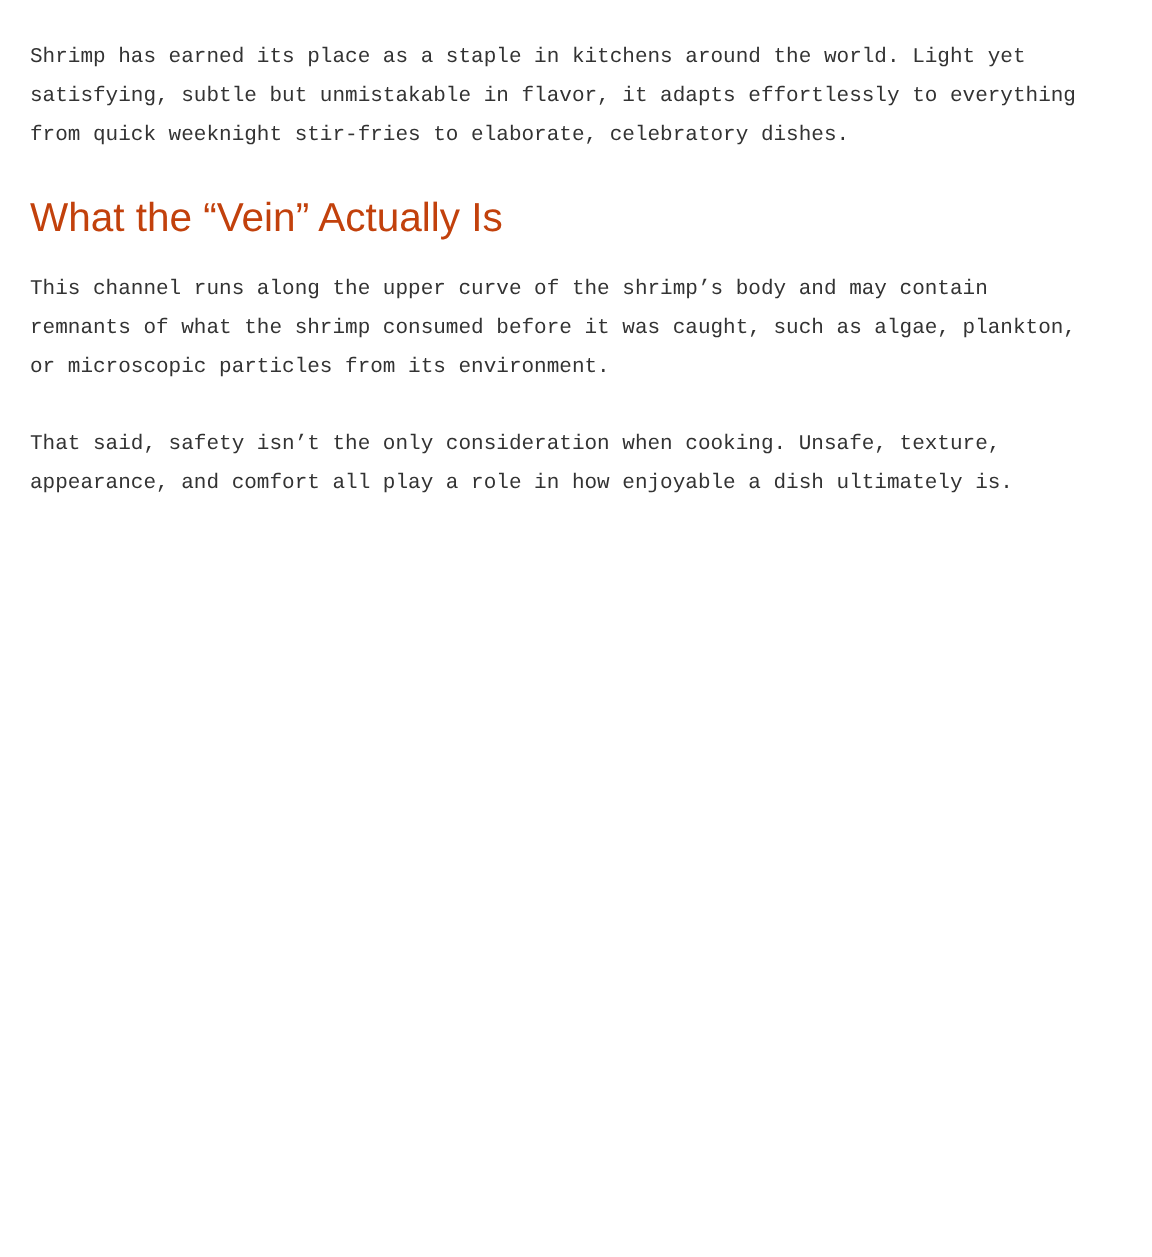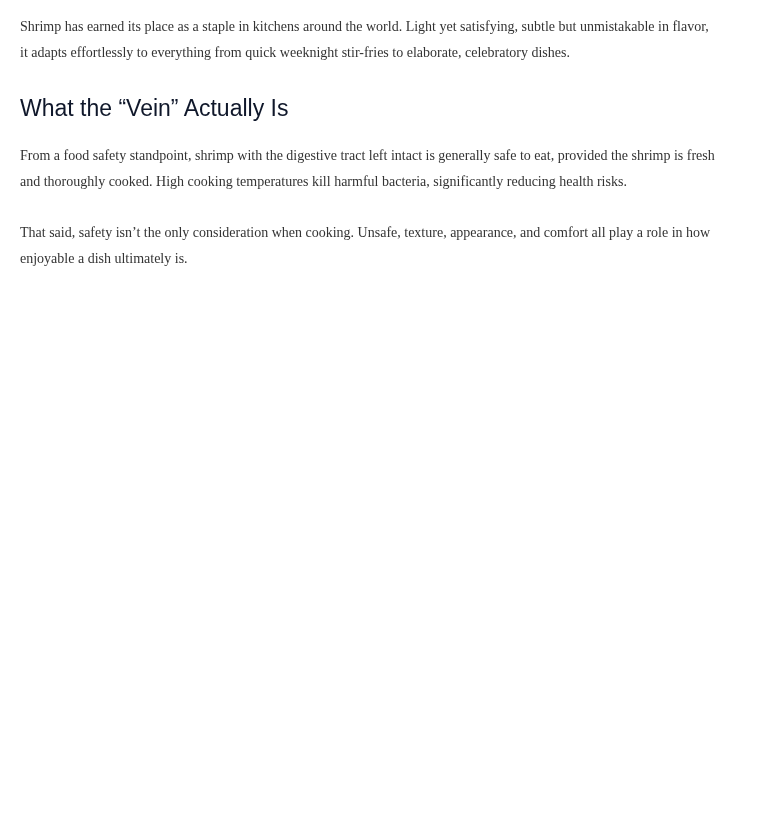--- a/index.html
+++ b/index.html
@@ -11,41 +11,41 @@
     width: 768px;
     height: 838px;
     overflow: hidden;
   }
   .article {
     box-sizing: content-box;
     width: 700px;
     padding: 14px 0 0 20px;
   }
   .article p {
-    font-family: Liberation Serif, serif;
+    font-family: Liberation Mono, monospace;
     font-size: 14px;
     line-height: 26px;
     font-weight: 400;
     color: #333333;
-    margin: 0 0 25px 0;
+    margin: 11px 0 25px 0;
   }
   .article h2 {
     font-family: "Liberation Sans", sans-serif;
-    font-size: 23px;
+    font-size: 27px;
     line-height: 31px;
     font-weight: 400;
-    color: #0f172a;
+    color: #c2410c;
     margin: 27px 0 19px 0;
   }
 </style>
 </head>
 <body>
 
 <div class="article">
 
   <p>Shrimp has earned its place as a staple in kitchens around the world. Light yet satisfying, subtle but unmistakable in flavor, it adapts effortlessly to everything from quick weeknight stir-fries to elaborate, celebratory dishes.</p>
 
   <h2>What the “Vein” Actually Is</h2>
+  <p>This channel runs along the upper curve of the shrimp’s body and may contain remnants of what the shrimp consumed before it was caught, such as algae, plankton, or microscopic particles from its environment.</p>
 
-  <p>From a food safety standpoint, shrimp with the digestive tract left intact is generally safe to eat, provided the shrimp is fresh and thoroughly cooked. High cooking temperatures kill harmful bacteria, significantly reducing health risks.</p>
   <p>That said, safety isn’t the only consideration when cooking. Unsafe, texture, appearance, and comfort all play a role in how enjoyable a dish ultimately is.</p>
 
 </div>
 
 </body></html>

